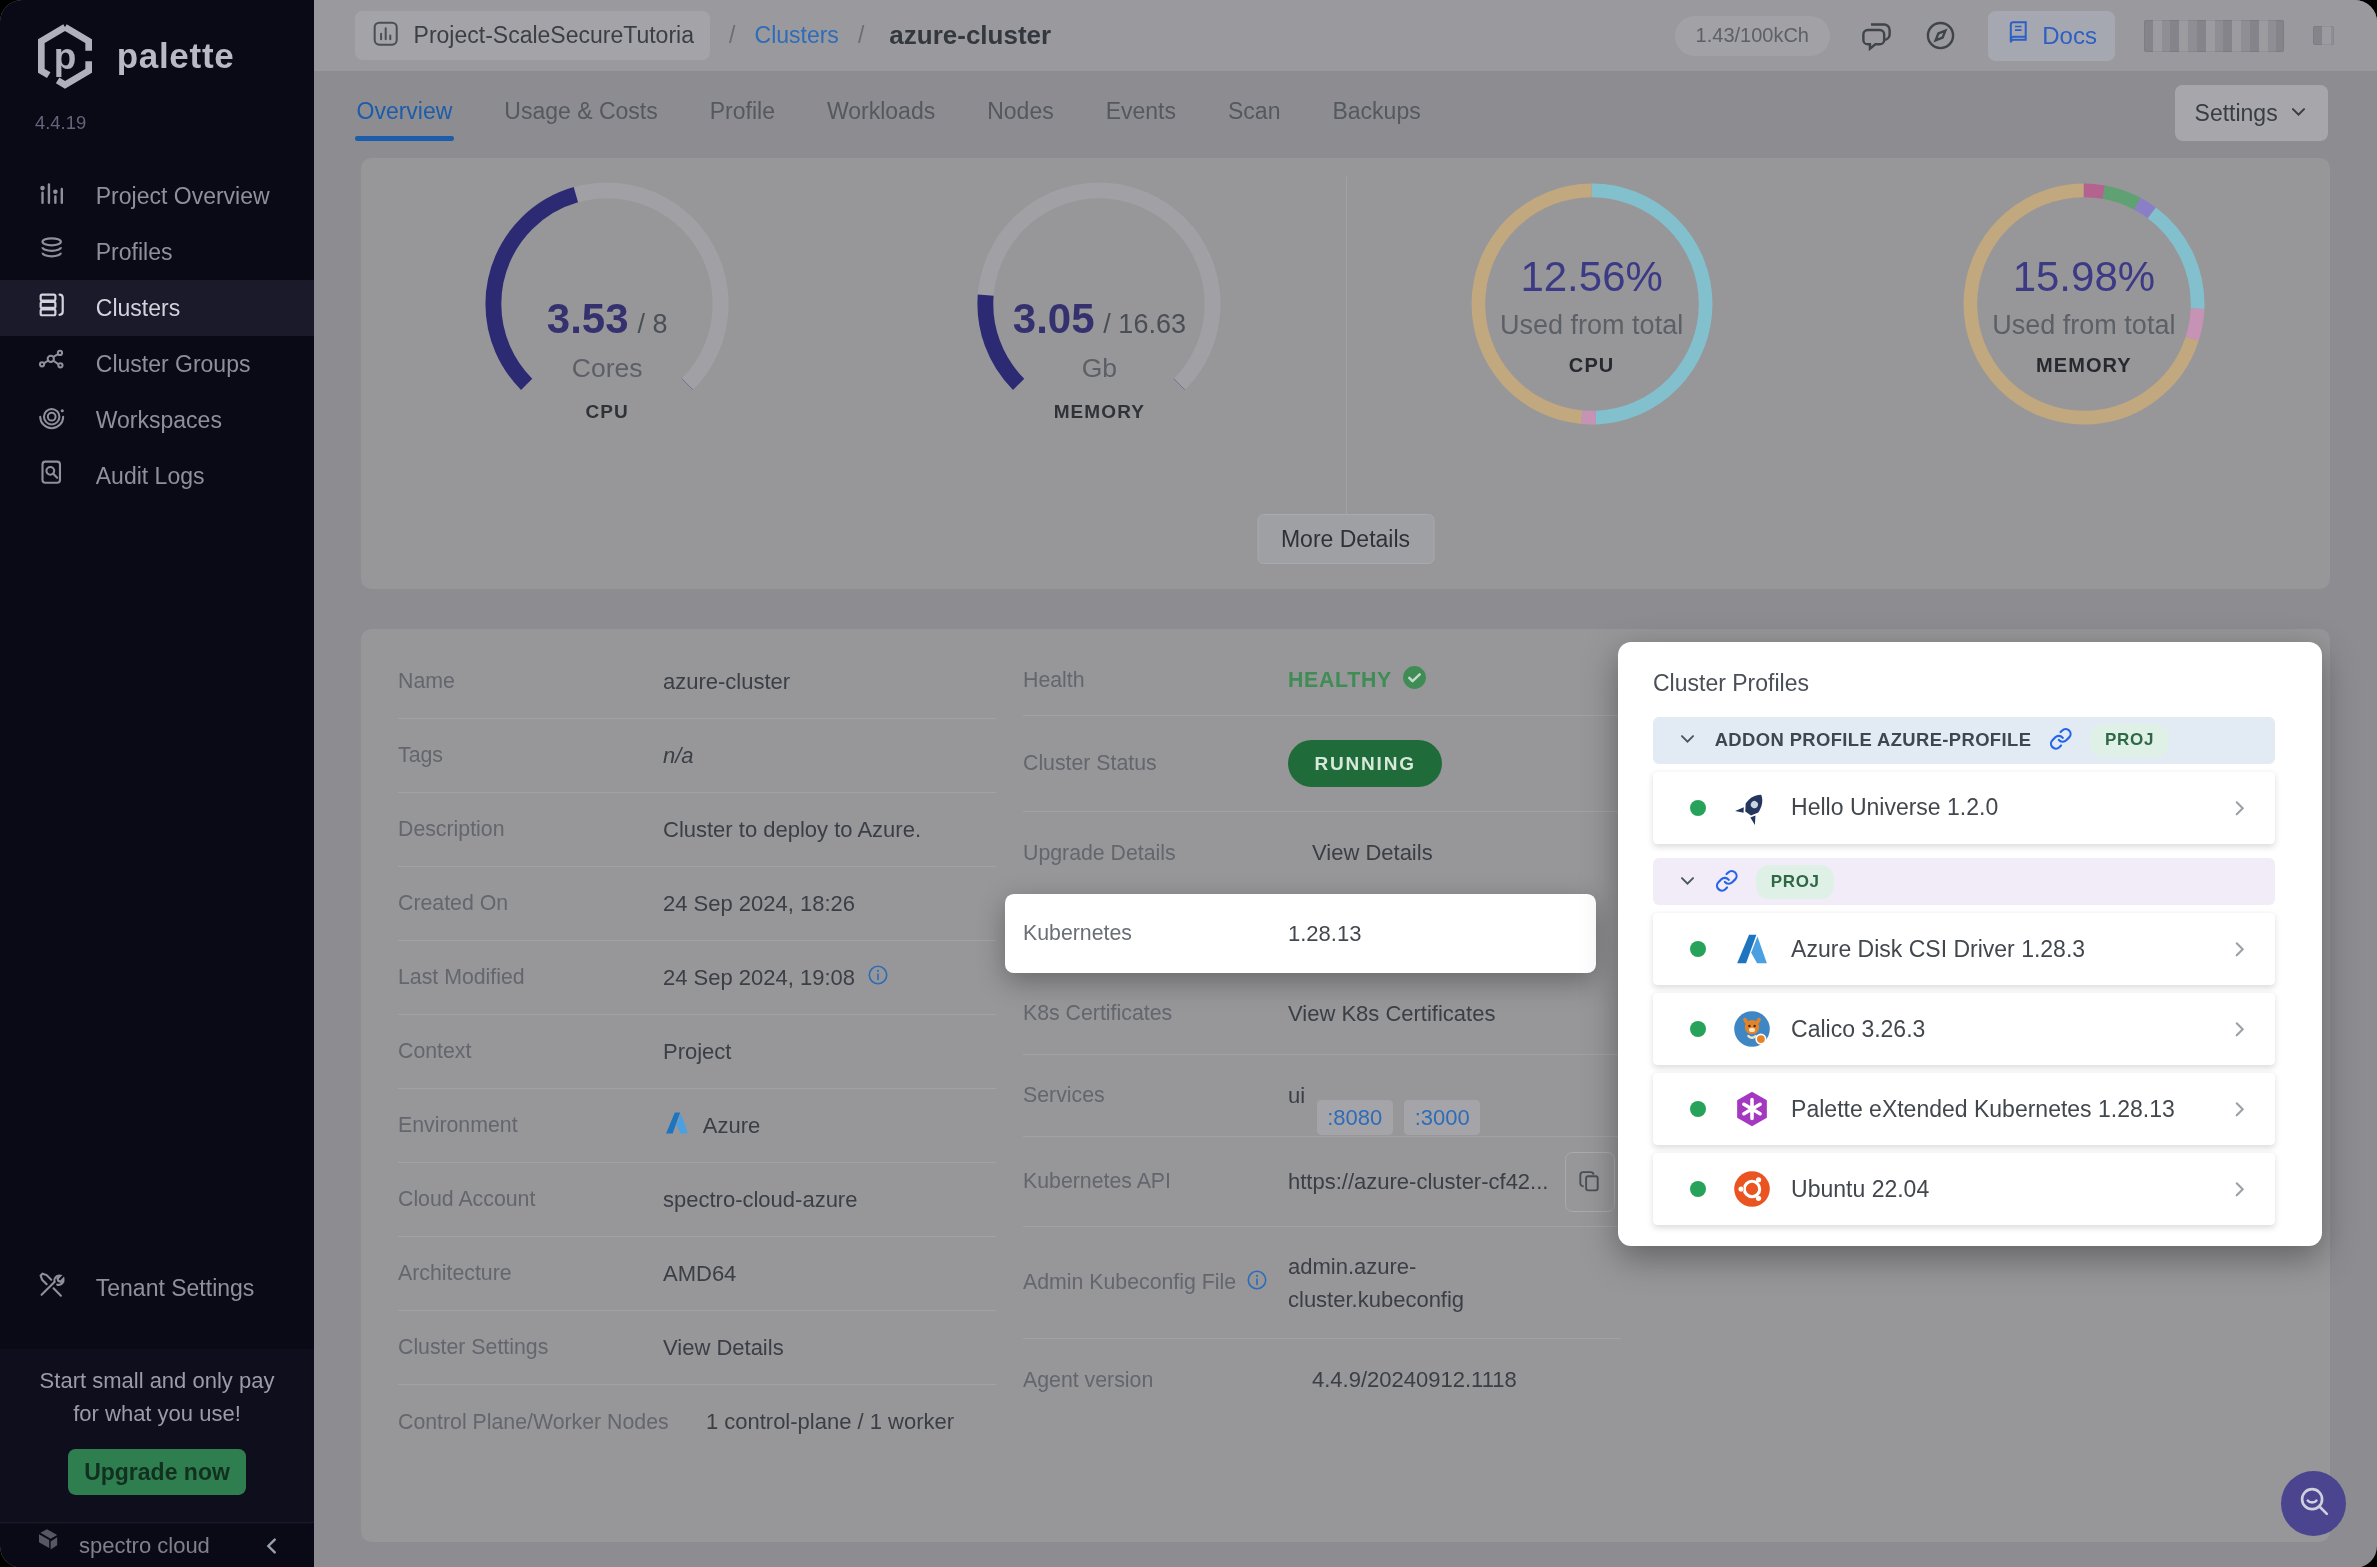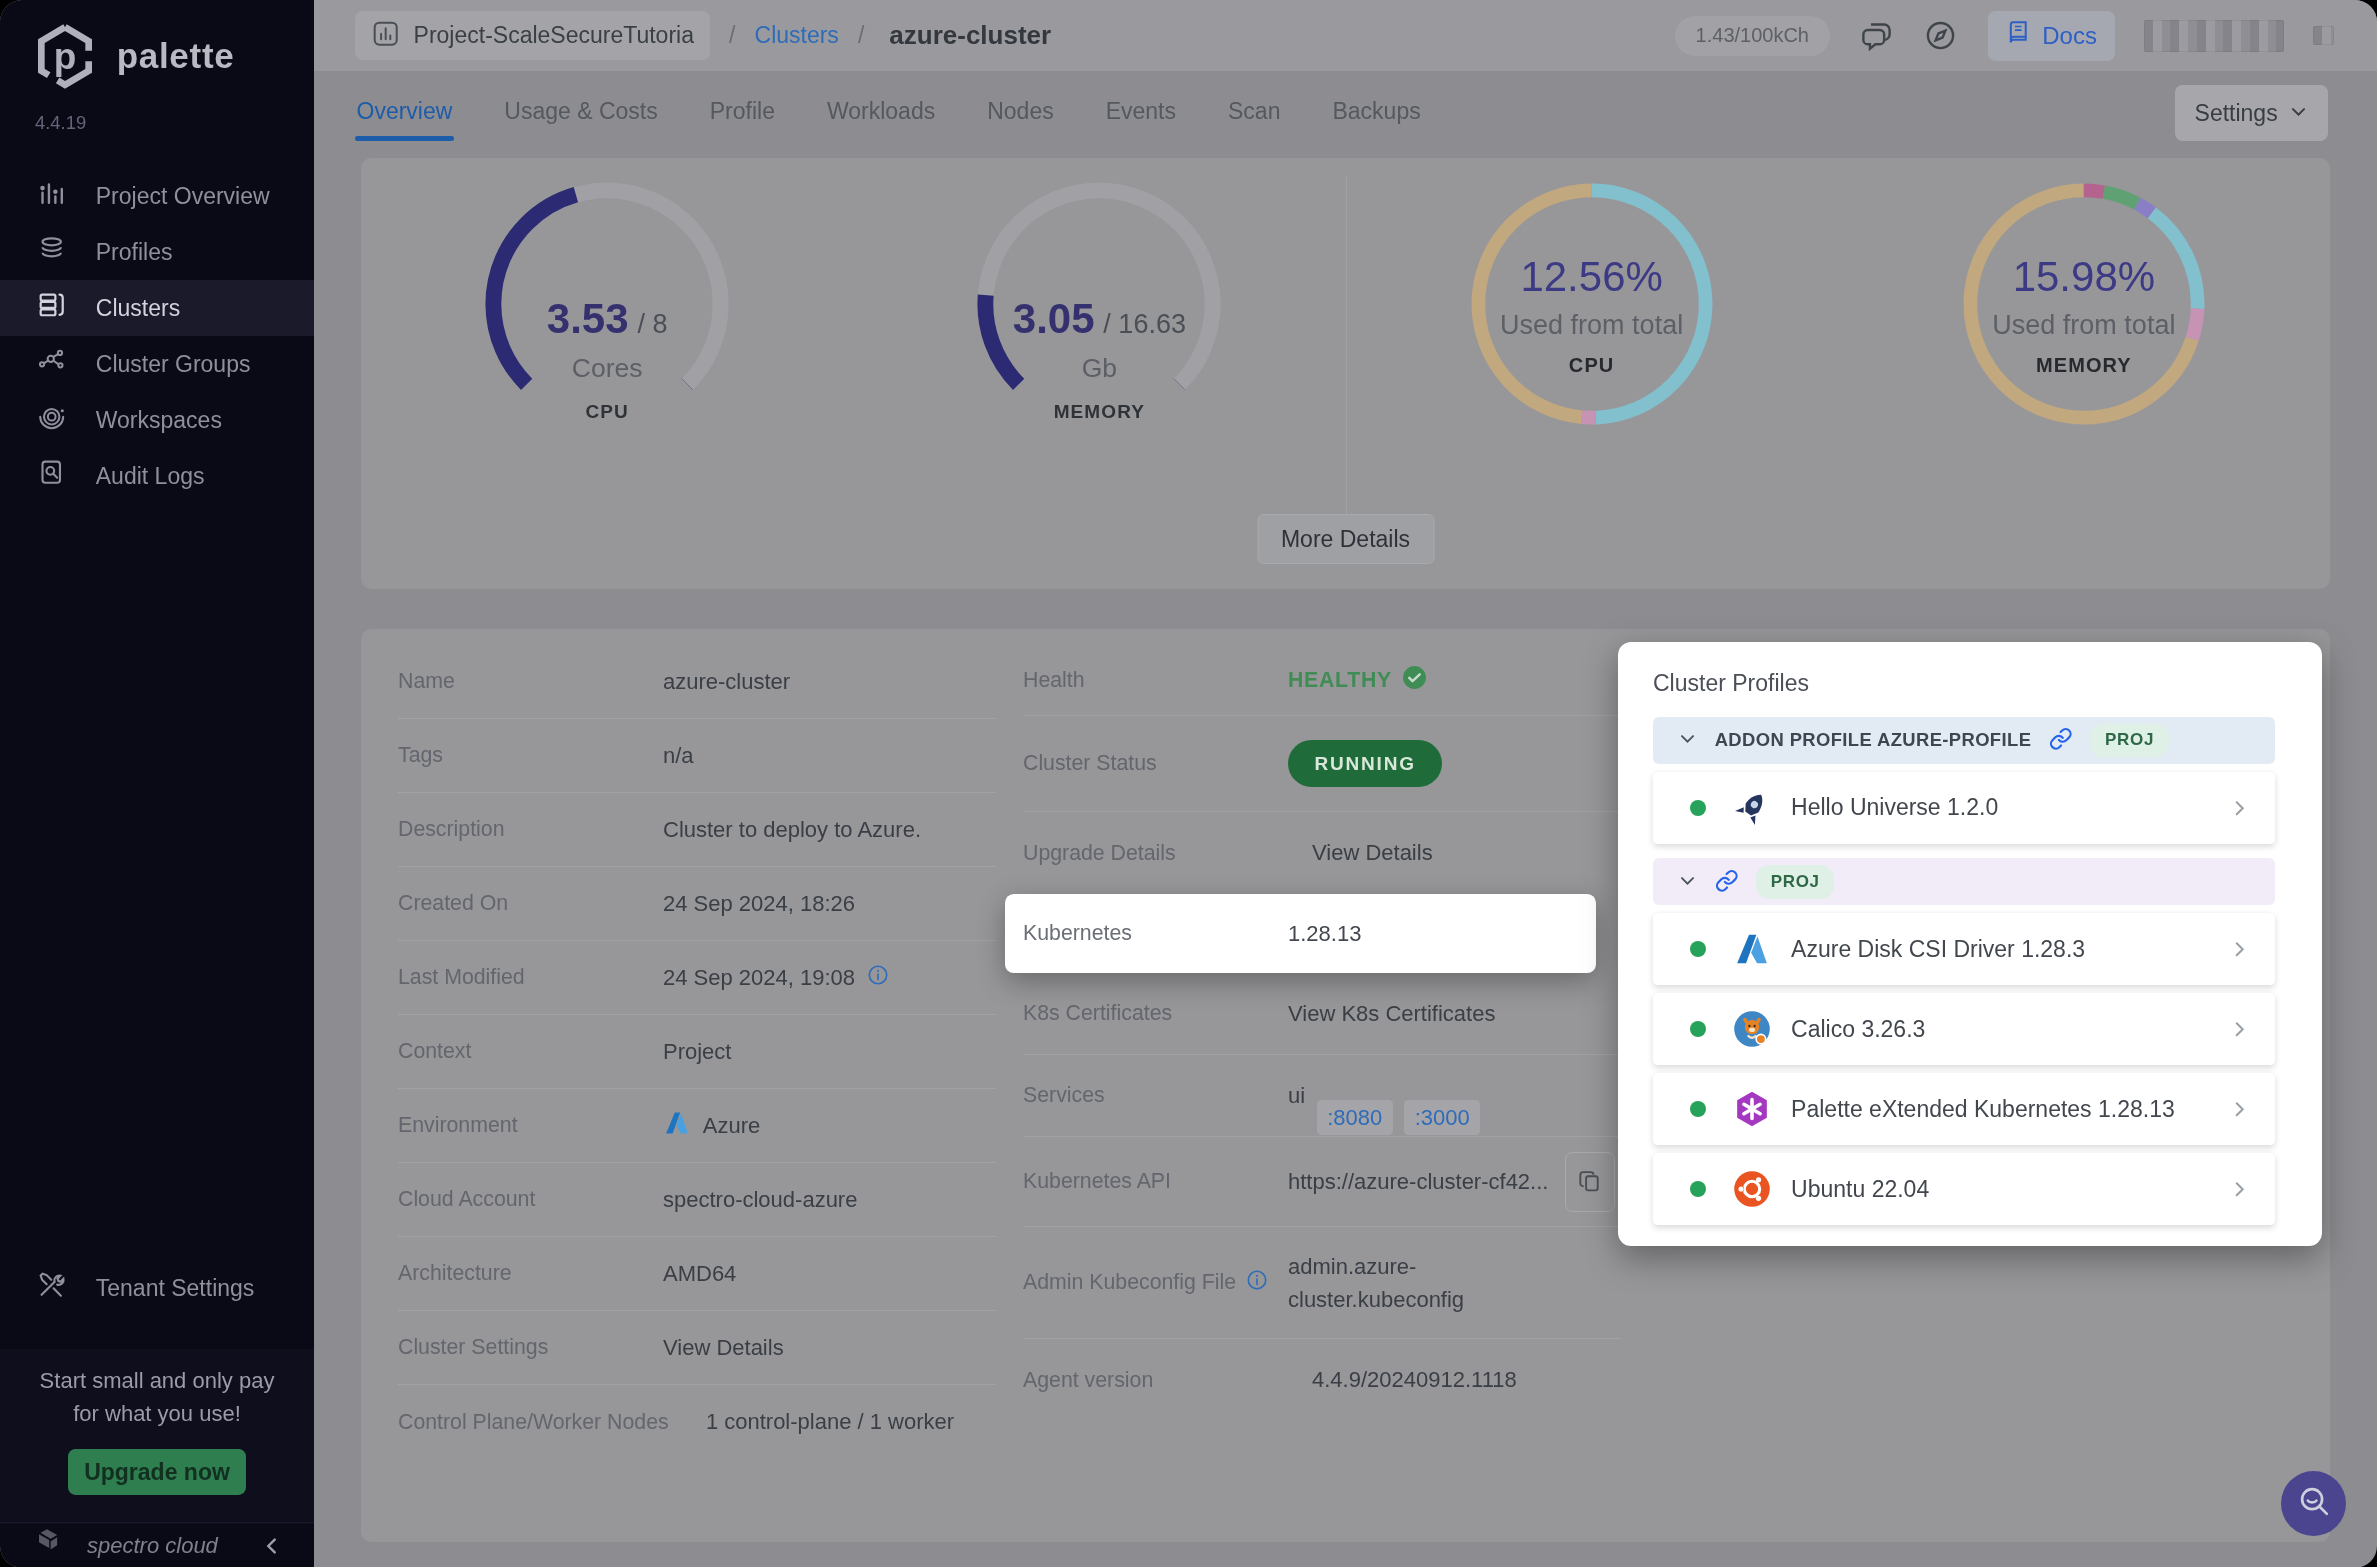--- a/index.html
+++ b/index.html
@@ -14,21 +14,21 @@
   .version{position:absolute;left:35px;top:112px;font-size:18.4px;color:#64647a;}
   .nav{position:absolute;top:168px;left:0;right:0;}
   .nav-item{height:56px;display:flex;align-items:center;padding-left:37px;gap:29.4px;color:#8f8f9d;font-size:23px;cursor:pointer;}
   .nav-item svg{width:29.4px;height:29.4px;flex-shrink:0;}
   .nav-item.active{background:#1a1a2b;color:#d3d3de;}
   .nav-item.tenant{position:absolute;left:0;right:0;top:1260px;}
   .promo{position:absolute;left:0;right:0;top:1349px;height:175px;background:#0e0e1c;text-align:center;color:#9b9ba9;font-size:22px;}
   .promo .l1{margin-top:19px;}
   .promo .l2{margin-top:7.4px;}
   .upgrade{margin:22px auto 0;width:178px;height:46px;background:#2f7e50;color:#11301f;font-size:23px;font-weight:600;border:none;border-radius:7.4px;display:flex;align-items:center;justify-content:center;cursor:pointer;}
-  .sfooter{position:absolute;bottom:0;left:0;right:0;height:46px;border-top:1.5px solid #19192a;display:flex;align-items:center;padding:0 31px;gap:24px;color:#80808d;font-size:22px;font-style:italic;}
+  .sfooter{position:absolute;bottom:0;left:0;right:0;height:46px;border-top:1.5px solid #19192a;display:flex;align-items:center;padding:0 31px;gap:16px;color:#80808d;font-size:22px;}
   .collapse{margin-left:auto;color:#9aa0ab;cursor:pointer;display:flex;}
 
   
   .main{position:absolute;left:314px;top:0;right:0;bottom:0;}
   .topbar{position:absolute;left:0;top:0;right:0;height:71px;background:#9a9a9e;display:flex;align-items:center;padding:0 43px 0 41px;gap:14.7px;}
   .crumb-chip{display:flex;align-items:center;gap:13.2px;background:#a4a4a8;border-radius:7.4px;height:49px;padding:0 16px;cursor:pointer;}
   .crumb-project{font-size:23px;color:#3a3e45;}
   .crumb-sep{color:#6a6d73;font-size:23px;margin:0 4.4px;}
   .crumb-link{color:#2e6cb8;font-size:23px;cursor:pointer;}
   .crumb-current{color:#33373e;font-size:26px;font-weight:600;margin-left:5.9px;}
@@ -69,21 +69,21 @@
   
   .details-card{position:absolute;left:47px;top:629px;width:1969px;height:913px;background:#97979a;border-radius:10.3px;}
   .col{position:absolute;top:16px;}
   .col.left{left:37px;width:598px;}
   .col.right{left:662px;width:598px;}
   .row{display:flex;align-items:center;border-bottom:1.5px solid #a2a2a6;min-height:74px;position:relative;}
   .row.noline{border-bottom:none;gap:24px;}
   .row .lbl{width:265px;flex-shrink:0;font-size:21.3px;color:#63666d;display:flex;align-items:center;gap:10.3px;}
   .row .lbl.wide{width:auto;margin-right:13.2px;}
   .row .val{font-size:22px;color:#3a3e45;display:flex;align-items:center;gap:11.8px;}
-  .muted{color:#85888e;}
+  .muted{color:#85888e;font-style:italic;}
   .link{color:#2e6cb8;cursor:pointer;}
   .healthy{color:#3f8d55;font-size:21.3px;font-weight:700;letter-spacing:0.7px;display:flex;gap:10.3px;align-items:center;}
   .running{background:#206b3a;color:#d8e8da;font-size:19px;font-weight:700;letter-spacing:1.8px;padding:12.5px 26.5px;border-radius:26.5px;cursor:pointer;}
   .h130{min-height:96px;} .h112{min-height:82px;} .h96{min-height:71px;} .h122{min-height:90px;} .h152{min-height:112px;}
   .port{background:#a5a5a9;border-radius:4.4px;padding:4.4px 10.3px;color:#2e6cb8;cursor:pointer;margin-top:44px;}
   .copy-btn{position:absolute;right:5.9px;top:50%;transform:translateY(-50%);width:50px;height:60px;border:1.5px solid #a9aaae;border-radius:7.4px;display:flex;align-items:center;justify-content:center;cursor:pointer;}
   .val.stack{display:block;line-height:1.5;}
   .spot{background:#fff;border-radius:8.8px;box-shadow:0 8.8px 28px rgba(0,0,0,.30);margin-left:-17.7px;padding-left:17.7px;margin-right:25px;border-bottom:none;z-index:20;min-height:79px;}
   .spot .lbl{color:#6a6f76;}
   .spot .val{color:#43484f;}

